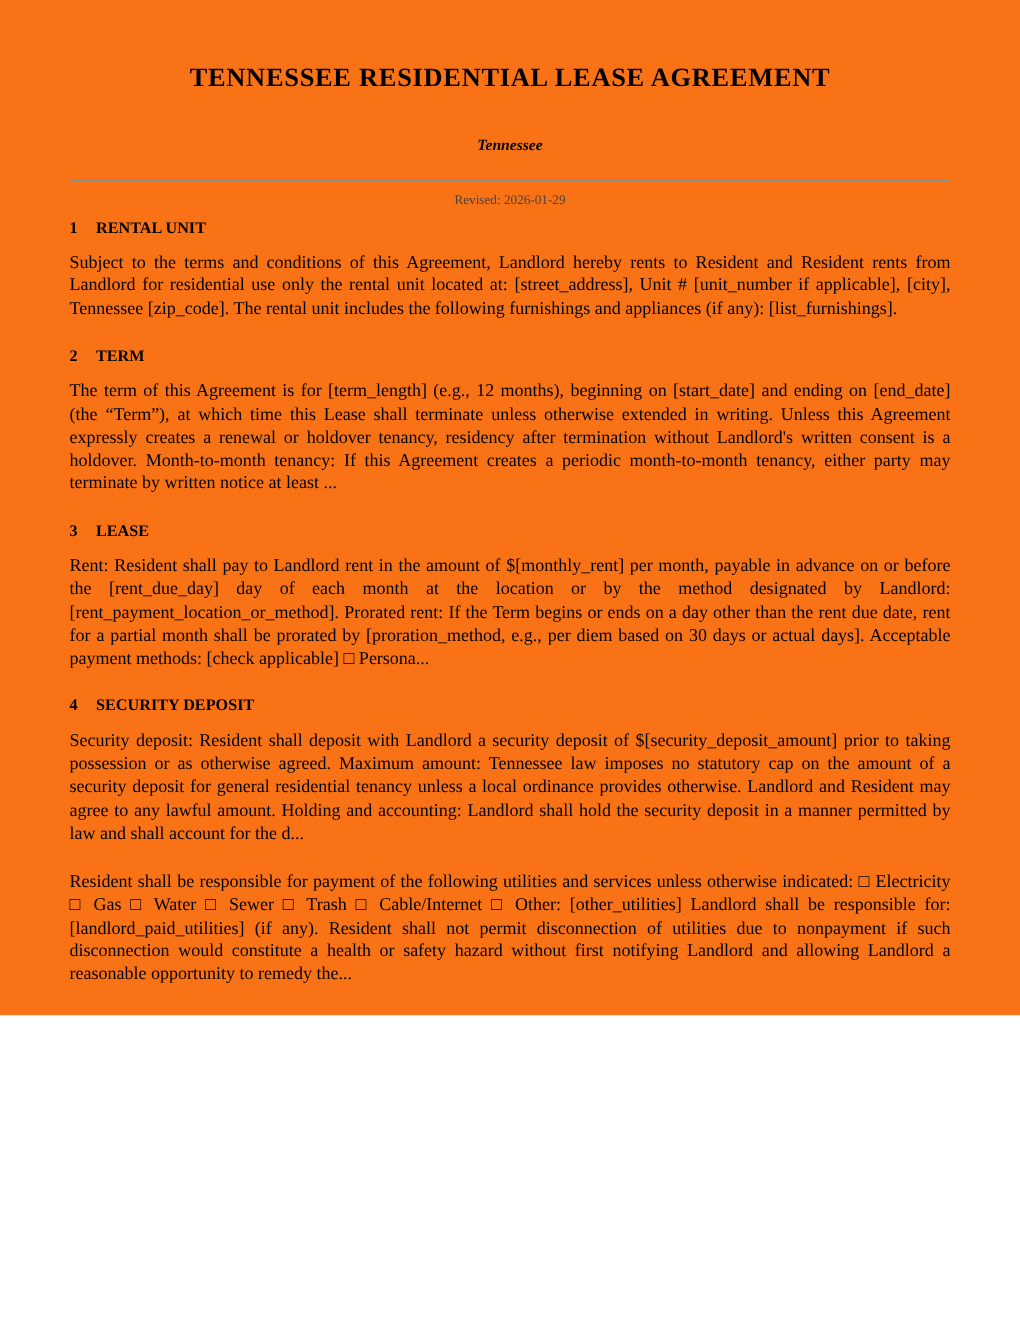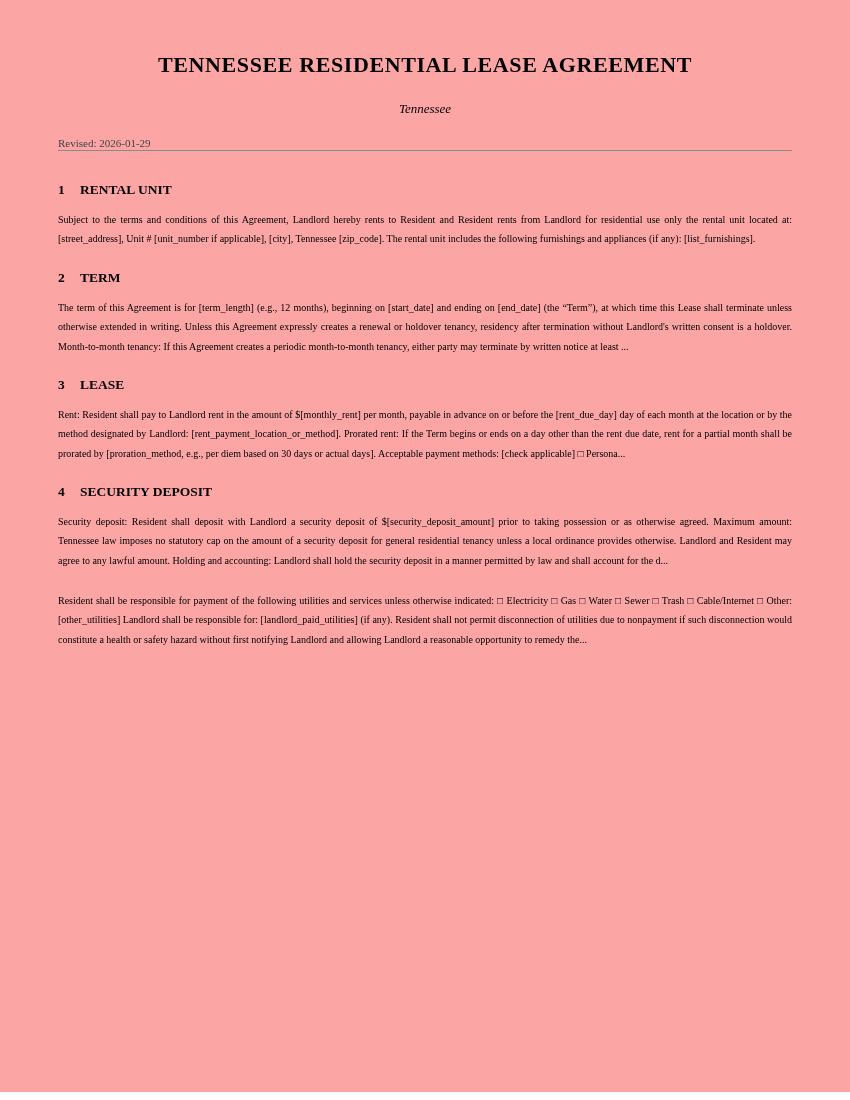--- a/index.html
+++ b/index.html
@@ -9,25 +9,25 @@
   }
   body {
     width: 850px;
     height: 1100px;
     font-family: "Liberation Serif", "DejaVu Serif", serif;
     color: #000000;
     -webkit-font-smoothing: antialiased;
   }
   .page {
     width: 850px;
-    height: 1092px;
+    height: 846px;
     box-sizing: border-box;
     padding: 0;
     position: relative;
-    background: #fca5a5;
+    background: #f97316;
   }
   .content {
     position: absolute;
     left: 58px;
     top: 0;
     width: 734px;
   }
   .doc-title {
     text-align: center;
     font-size: 22px;
@@ -35,29 +35,30 @@
     letter-spacing: 0.6px;
     margin: 0;
     padding-top: 52px;
     line-height: 1.15;
     font-family: "Liberation Serif", "DejaVu Serif", serif;
   }
   .doc-subtitle {
     text-align: center;
     font-size: 13px;
     font-style: italic;
-    font-weight: normal;
-    margin: 4px;
+    font-weight: bold;
+    margin: 16px;
     padding-top: 20px;
     line-height: 1.2;
   }
   .doc-revised {
+    text-align: center;
     font-size: 11px;
     color: #444444;
-    margin: 0;
+    margin: 12px;
     padding-top: 16px;
     line-height: 1.2;
   }
   .header-rule {
     border: 0;
     border-top: 1px solid #8a8a8a;
     margin: 0;
     width: 734px;
     position: absolute;
     left: 58px;
@@ -78,21 +79,21 @@
     font-weight: bold;
     margin: 0 0 12px 0;
     line-height: 1.2;
     white-space: nowrap;
   }
   .section-number {
     display: inline-block;
     min-width: 22px;
   }
   .section-body {
-    font-size: 10px;
+    font-size: 15px;
     line-height: 19.3px;
     text-align: justify;
     text-justify: inter-word;
     margin: 0;
     hyphens: none;
   }
   .section-body.ragged {
     text-align: justify;
   }
 </style>

